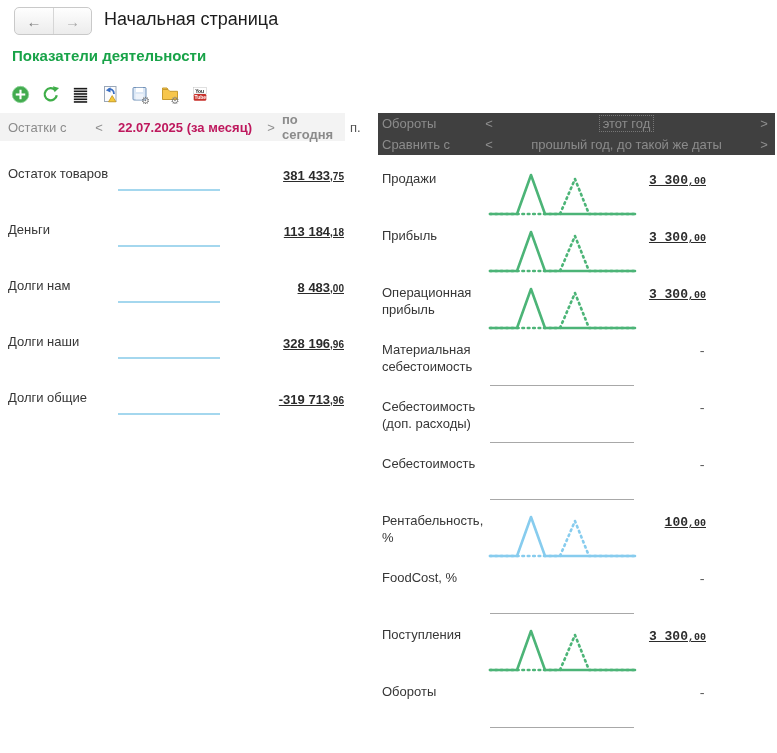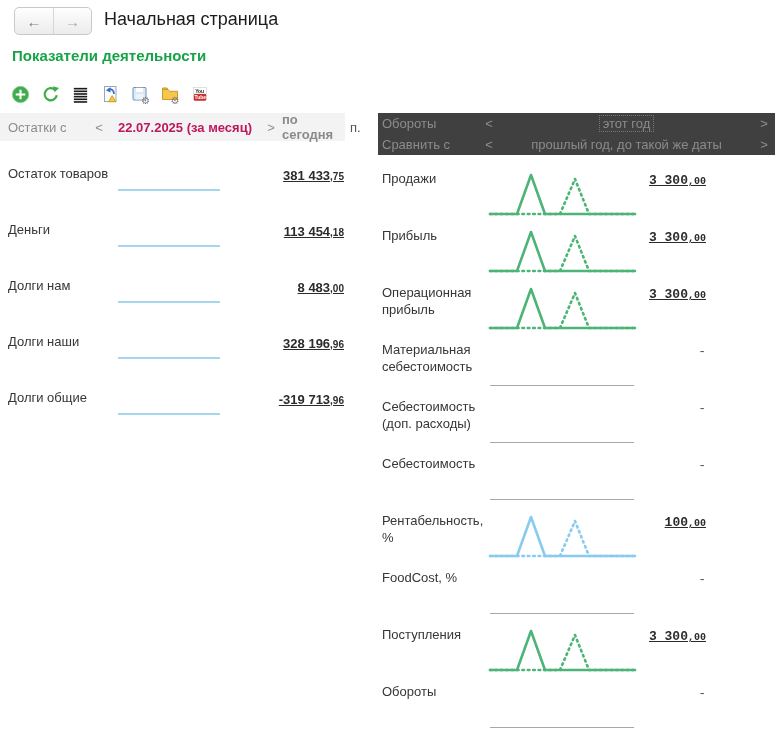--- a/index.html
+++ b/index.html
@@ -148,21 +148,21 @@
   <div class="l-row">
     <div class="l-label">Остаток товаров</div>
     <div class="l-value"><span class="v-int">381 433</span><span class="v-dec">,75</span></div>
     <div class="l-spark">
               <div class="blueline"></div>
             </div>
   </div>
 
   <div class="l-row">
     <div class="l-label">Деньги</div>
-    <div class="l-value"><span class="v-int">113 454</span><span class="v-dec">,18</span></div>
+    <div class="l-value"><span class="v-int">113 184</span><span class="v-dec">,18</span></div>
     <div class="l-spark">
               <div class="blueline"></div>
             </div>
   </div>
 
   <div class="l-row">
     <div class="l-label">Долги нам</div>
     <div class="l-value"><span class="v-int">8 483</span><span class="v-dec">,00</span></div>
     <div class="l-spark">
               <div class="blueline"></div>

